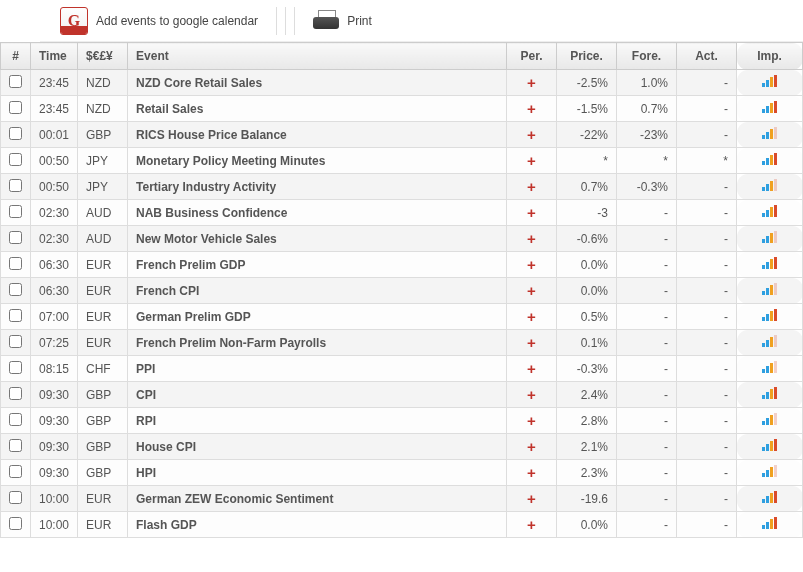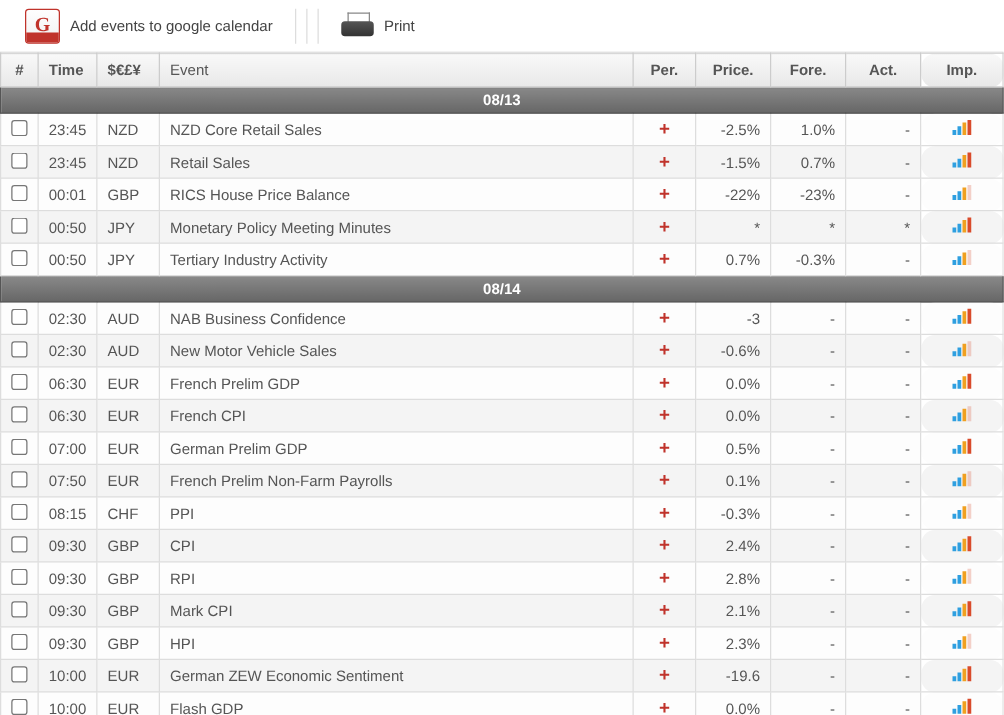--- a/index.html
+++ b/index.html
@@ -1,18 +1,18 @@
 <!DOCTYPE html>
 <html><head>
 <meta charset="utf-8">
 <style>
   * { box-sizing: border-box; margin: 0; padding: 0; }
   body { font-family: Arial, Helvetica, sans-serif; font-size: 12px; color: #333; background: #fff; width: 803px; }
   
-  .toolbar { display: flex; align-items: center; height: 42px; padding: 4px 10px; gap: 8px; border-bottom: 1px solid #eee; }
+  .toolbar { display: flex; align-items: center; height: 42px; padding: 4px 10px; gap: 8px; border-bottom: 1px solid #eee; margin-left: 40px; }
   .tool-item { display: flex; align-items: center; gap: 8px; padding: 0 10px; color: #444; cursor: pointer; }
   .tool-sep { width: 1px; height: 28px; background: #ddd; }
   
   .g-icon { width: 28px; height: 28px; border: 1px solid #c0332b; border-radius: 3px; background: linear-gradient(#fefefe,#f1f1f1); display: flex; align-items: center; justify-content: center; position: relative; }
   .g-icon::before { content: "G"; font: bold 16px Georgia, serif; color: #c0332b; }
   .g-icon::after { content: ""; position: absolute; bottom: 0; left: 0; right: 0; height: 8px; background: #c0332b; border-radius: 0 0 2px 2px; }
   
   .circle-icon { width: 24px; height: 24px; border-radius: 50%; display: flex; align-items: center; justify-content: center; color: #fff; font-weight: bold; font-size: 14px; box-shadow: inset 0 1px 2px rgba(255,255,255,.5), 0 1px 2px rgba(0,0,0,.3); }
   .circle-green { background: radial-gradient(circle at 30% 30%, #6fd04f, #2f9e1f); }
   .circle-red { background: radial-gradient(circle at 30% 30%, #ef5b4c, #c0332b); }
@@ -29,21 +29,21 @@
   
   .date-row td { background: linear-gradient(#888, #666); color: #fff; text-align: center; font-weight: bold; padding: 3px; border: 1px solid #555; font-size: 12px; }
   
   tbody tr.data-row td { padding: 4px 8px; border: 1px solid #ddd; font-size: 12px; vertical-align: middle; }
   tbody tr.data-row:nth-child(odd) td { background: #f4f4f4; }
   tbody tr.data-row:nth-child(even) td { background: #fdfdfd; }
   
   .col-check { width: 30px; text-align: center; }
   .col-time { width: 35px; color: #555; }
   .col-cur { width: 50px; color: #555; }
-  .col-event { color: #555; font-weight: normal; }
+  .col-event { color: #555; font-weight: bold; }
   .col-per { width: 50px; text-align: center; margin-left: 12px; }
   .col-val { width: 60px; text-align: right; color: #555; }
   .col-imp { width: 66px; text-align: center; border-radius: 11px; }
   
   input[type=checkbox] { width: 13px; height: 13px; cursor: pointer; }
   
   .plus { color: #c0332b; font-weight: bold; font-size: 15px; cursor: pointer; }
   
   .bars { display: inline-flex; align-items: flex-end; gap: 1px; height: 12px; }
   .bars span { width: 3px; display: block; }
@@ -78,23 +78,20 @@
       <th class="col-cur">$€£¥</th>
       <th class="col-event">Event</th>
       <th class="col-per center">Per.</th>
       <th class="col-val center">Price.</th>
       <th class="col-val center">Fore.</th>
       <th class="col-val center">Act.</th>
       <th class="col-imp center">Imp.</th>
     </tr>
   </thead>
   <tbody id="tbody">
-      <tr class="date-row">
-        <td colspan="9">08/13</td>
-      </tr>
       <tr class="data-row">
         <td class="col-check"><input type="checkbox" style=""></td>
         <td class="col-time">23:45</td>
         <td class="col-cur">NZD</td>
         <td class="col-event">NZD Core Retail Sales</td>
         <td class="col-per"><span class="plus">+</span></td>
         <td class="col-val">-2.5%</td>
         <td class="col-val">1.0%</td>
         <td class="col-val">-</td>
         <td class="col-imp"><span class="bars lvl3">
@@ -161,23 +158,20 @@
         <td class="col-val">0.7%</td>
         <td class="col-val">-0.3%</td>
         <td class="col-val">-</td>
         <td class="col-imp"><span class="bars lvl2">
             <span class="b1"></span>
             <span class="b2"></span>
             <span class="b3"></span>
             <span class="b4"></span>
           </span></td>
       </tr>
-      <tr class="date-row">
-        <td colspan="9">08/14</td>
-      </tr>
       <tr class="data-row">
         <td class="col-check"><input type="checkbox" style=""></td>
         <td class="col-time">02:30</td>
         <td class="col-cur">AUD</td>
         <td class="col-event">NAB Business Confidence</td>
         <td class="col-per"><span class="plus">+</span></td>
         <td class="col-val">-3</td>
         <td class="col-val">-</td>
         <td class="col-val">-</td>
         <td class="col-imp"><span class="bars lvl3">
@@ -246,21 +240,21 @@
         <td class="col-val">-</td>
         <td class="col-imp"><span class="bars lvl3">
             <span class="b1"></span>
             <span class="b2"></span>
             <span class="b3"></span>
             <span class="b4"></span>
           </span></td>
       </tr>
       <tr class="data-row">
         <td class="col-check"><input type="checkbox" style=""></td>
-        <td class="col-time">07:50</td>
+        <td class="col-time">07:25</td>
         <td class="col-cur">EUR</td>
         <td class="col-event">French Prelim Non-Farm Payrolls</td>
         <td class="col-per"><span class="plus">+</span></td>
         <td class="col-val">0.1%</td>
         <td class="col-val">-</td>
         <td class="col-val">-</td>
         <td class="col-imp"><span class="bars lvl2">
             <span class="b1"></span>
             <span class="b2"></span>
             <span class="b3"></span>
@@ -312,21 +306,21 @@
             <span class="b1"></span>
             <span class="b2"></span>
             <span class="b3"></span>
             <span class="b4"></span>
           </span></td>
       </tr>
       <tr class="data-row">
         <td class="col-check"><input type="checkbox" style=""></td>
         <td class="col-time">09:30</td>
         <td class="col-cur">GBP</td>
-        <td class="col-event">Mark CPI</td>
+        <td class="col-event">House CPI</td>
         <td class="col-per"><span class="plus">+</span></td>
         <td class="col-val">2.1%</td>
         <td class="col-val">-</td>
         <td class="col-val">-</td>
         <td class="col-imp"><span class="bars lvl3">
             <span class="b1"></span>
             <span class="b2"></span>
             <span class="b3"></span>
             <span class="b4"></span>
           </span></td>

